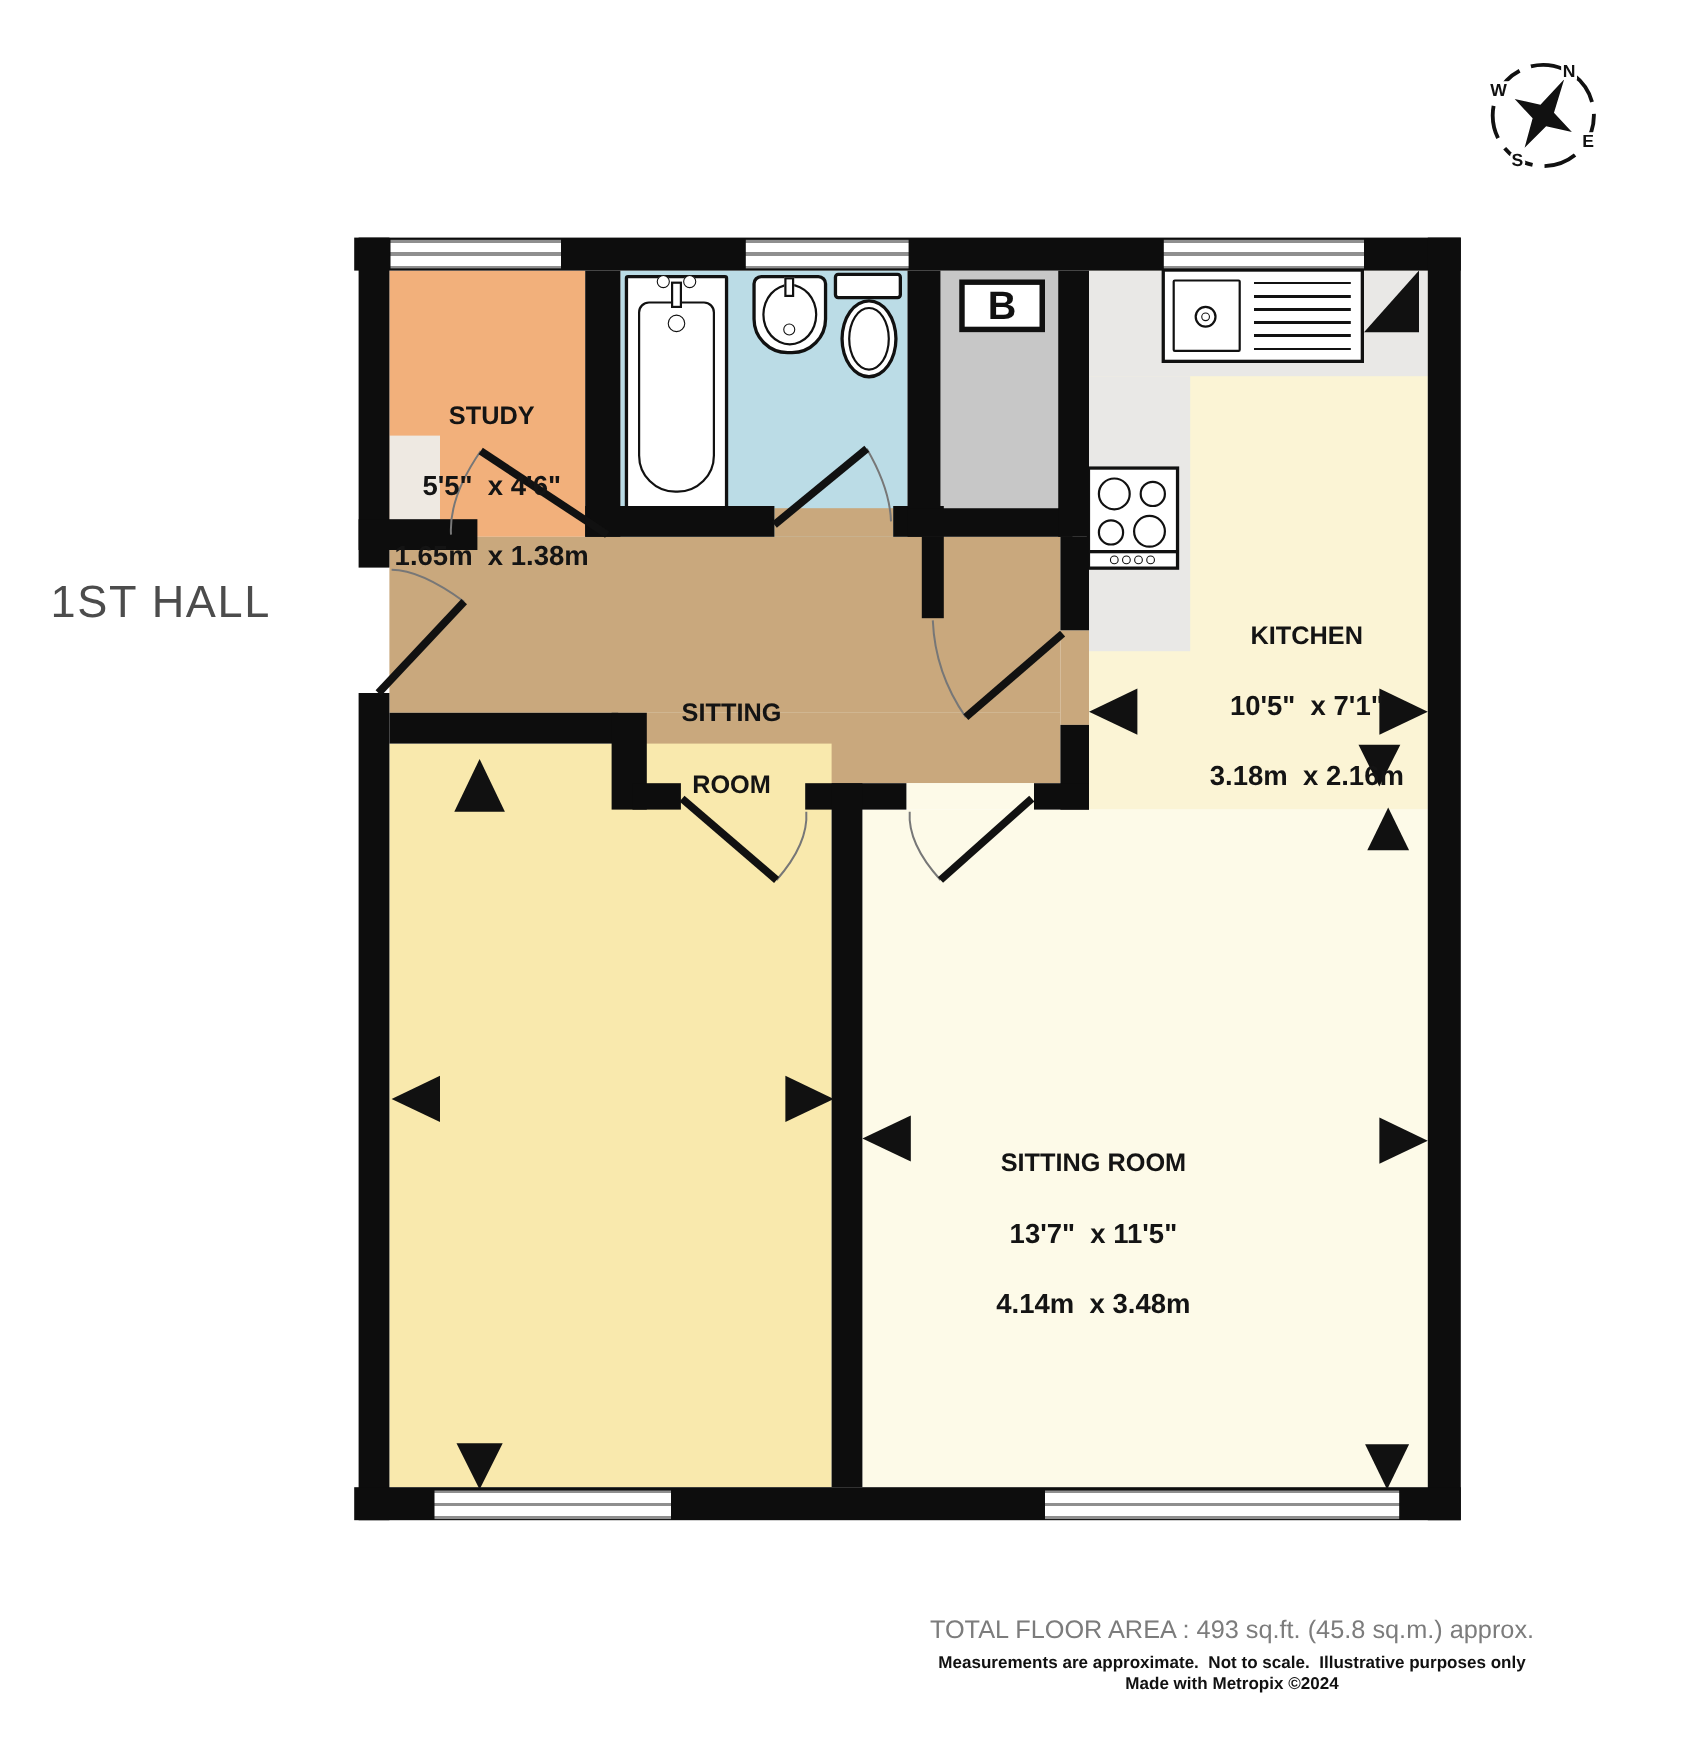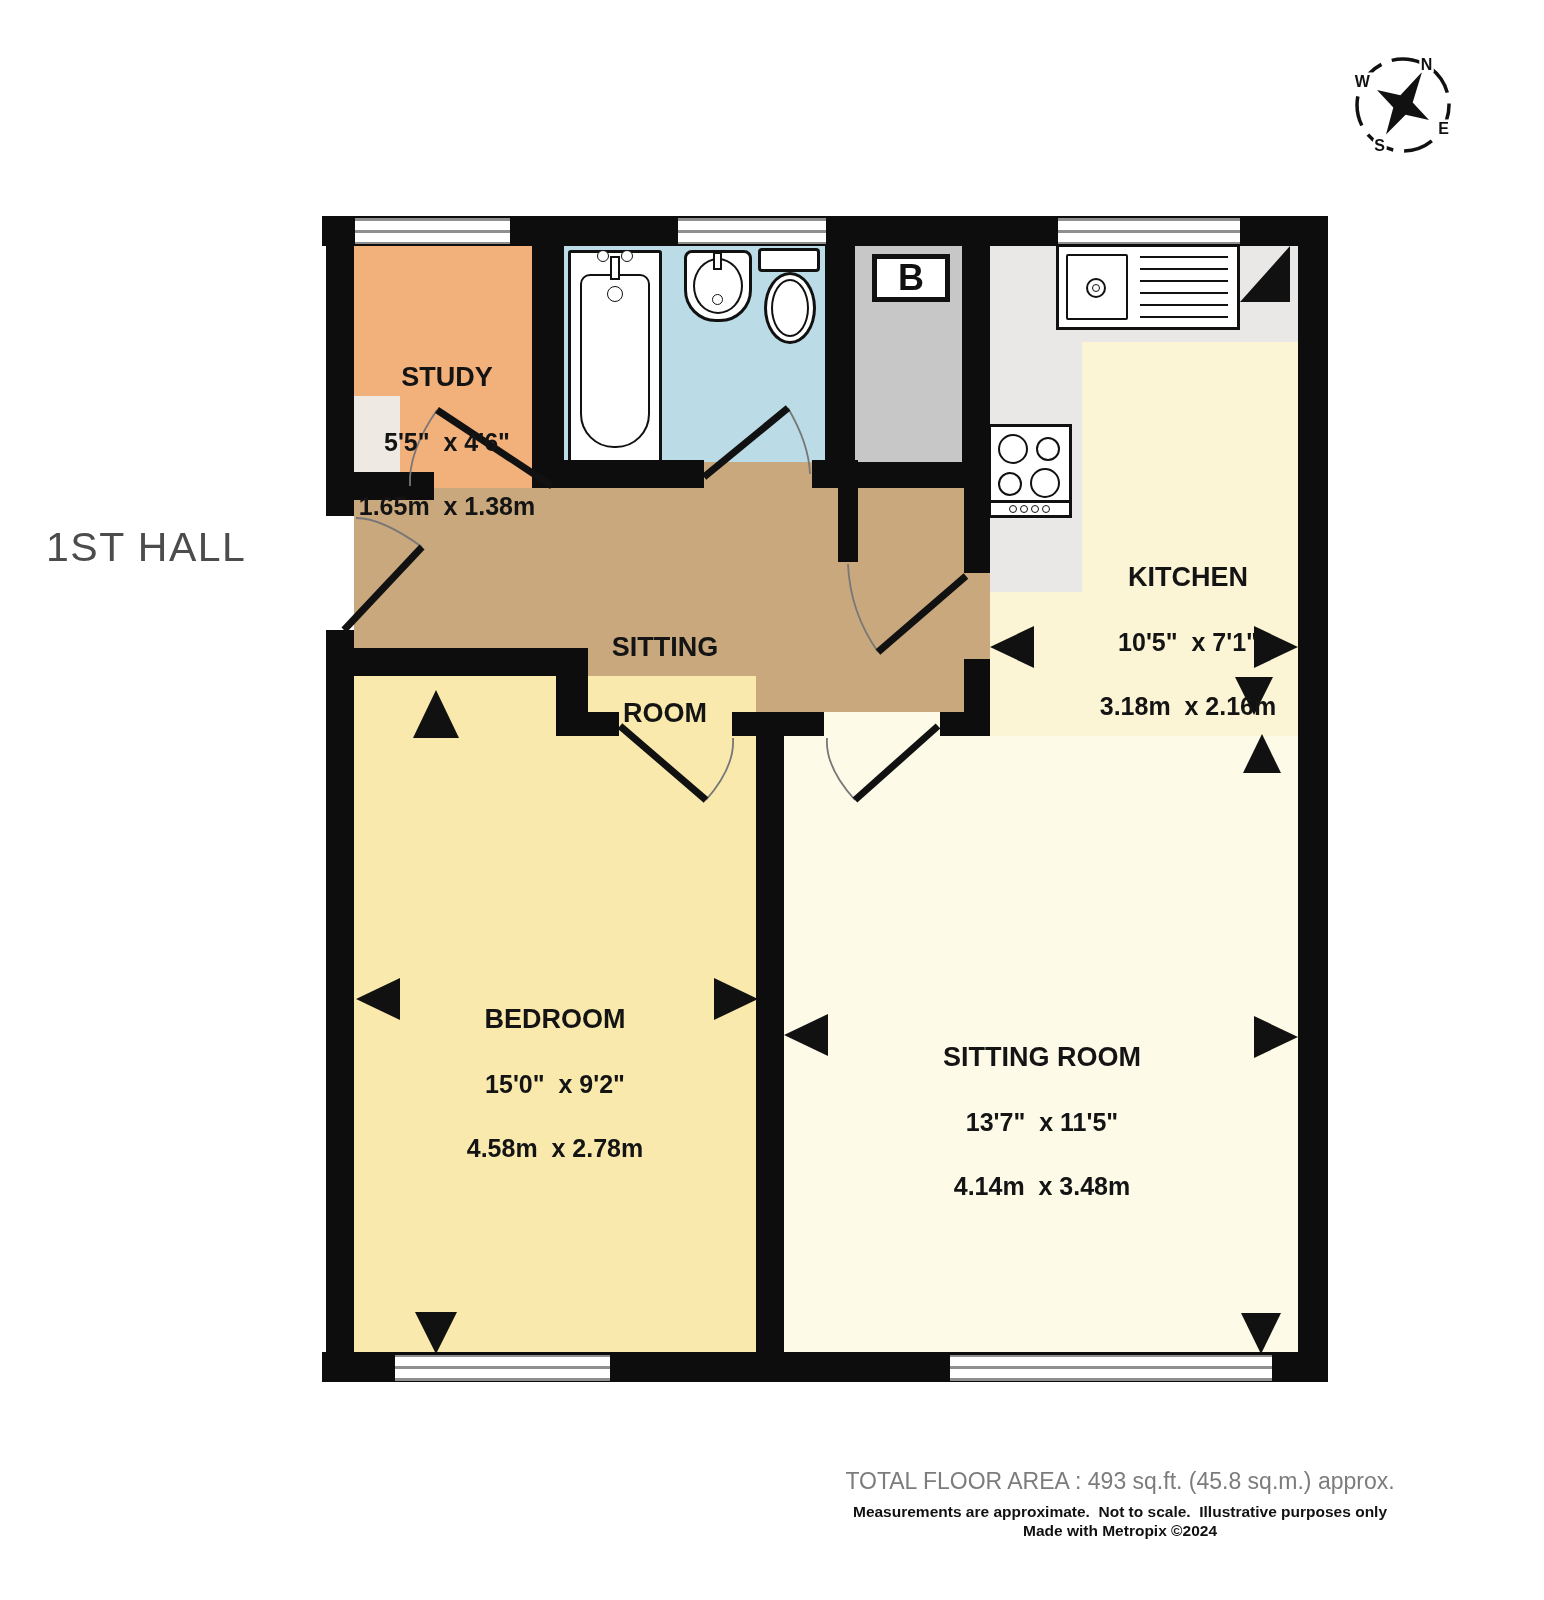--- a/index.html
+++ b/index.html
@@ -10,21 +10,21 @@
   .room{position:absolute;}
   .win{position:absolute;height:26px;
        background:linear-gradient(to bottom,#8f8f8f 0 2.5px,#fff 2.5px 11.5px,#8f8f8f 11.5px 14.5px,#fff 14.5px 23.5px,#8f8f8f 23.5px 26px);}
   .fx{position:absolute;background:#fff;border:3px solid #111;box-sizing:border-box;}
   .fxi{position:absolute;background:#fff;border:2.5px solid #111;box-sizing:border-box;}
   .circ{position:absolute;border:2.5px solid #111;border-radius:50%;background:#fff;box-sizing:border-box;}
   .dot{position:absolute;border:1.8px solid #111;border-radius:50%;background:#fff;box-sizing:border-box;}
   .arrow{position:absolute;width:0;height:0;}
   .rlabel{position:absolute;transform:translateX(-50%);text-align:center;color:#141414;
           font-weight:bold;white-space:pre;}
-  .rname{font-size:27px;line-height:30px;}
+  .rname{font-size:23px;line-height:30px;}
   .rdim{font-size:25px;line-height:28px;}
   #floor-title{position:absolute;left:46px;top:524px;font-size:41px;color:#4c4c4c;
                letter-spacing:1.5px;font-weight:400;}
   #footer{position:absolute;left:690px;top:1468px;width:860px;text-align:center;}
   #footer .f1{font-size:23px;color:#7c7c7c;margin-bottom:7px;white-space:pre;}
   #footer .f2,#footer .f3{font-size:15.5px;color:#111;font-weight:700;line-height:19px;white-space:pre;}
   svg.overlay{position:absolute;left:0;top:0;pointer-events:none;}
 </style>
 </head>
 <body>
@@ -157,27 +157,22 @@
     <div class="rname">SITTING</div>
     <div class="rname">ROOM</div>
   </div>
 
   <div class="rlabel" style="left:1140px;top:526px;margin-left:48px;">
     <div class="rname">KITCHEN</div>
     <div class="rdim">10'5"  x 7'1"</div>
     <div class="rdim">3.18m  x 2.16m</div>
   </div>
 
-  <div class="rlabel" style="left:555px;top:968px;">
-    <div class="rname">BEDROOM</div>
-    <div class="rdim">15'0"  x 9'2"</div>
-    <div class="rdim">4.58m  x 2.78m</div>
-  </div>
 
-  <div class="rlabel" style="left:1042px;top:1006px;">
+  <div class="rlabel" style="left:994px;top:1006px;">
     <div class="rname">SITTING ROOM</div>
     <div class="rdim">13'7"  x 11'5"</div>
     <div class="rdim">4.14m  x 3.48m</div>
   </div>
 
   <div id="floor-title">1ST HALL</div>
 
   <svg class="abs" style="left:1341px;top:43px;" width="124" height="124" viewBox="0 0 124 124">
     <circle cx="62" cy="62" r="46" fill="none" stroke="#111" stroke-width="3.5" stroke-dasharray="30 11"></circle>
     <polygon fill="#111" points="81,29.1 71.7,59.4 88,77 64.6,71.7 45,91.4 52.3,64.6 36,47 59.4,52.3"></polygon>

